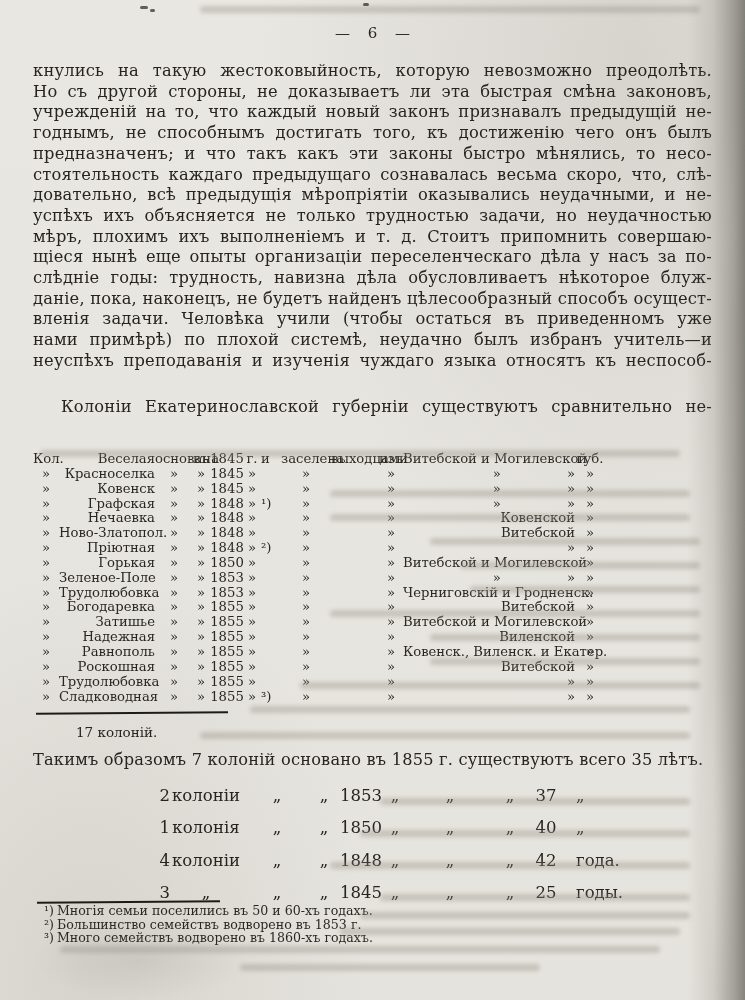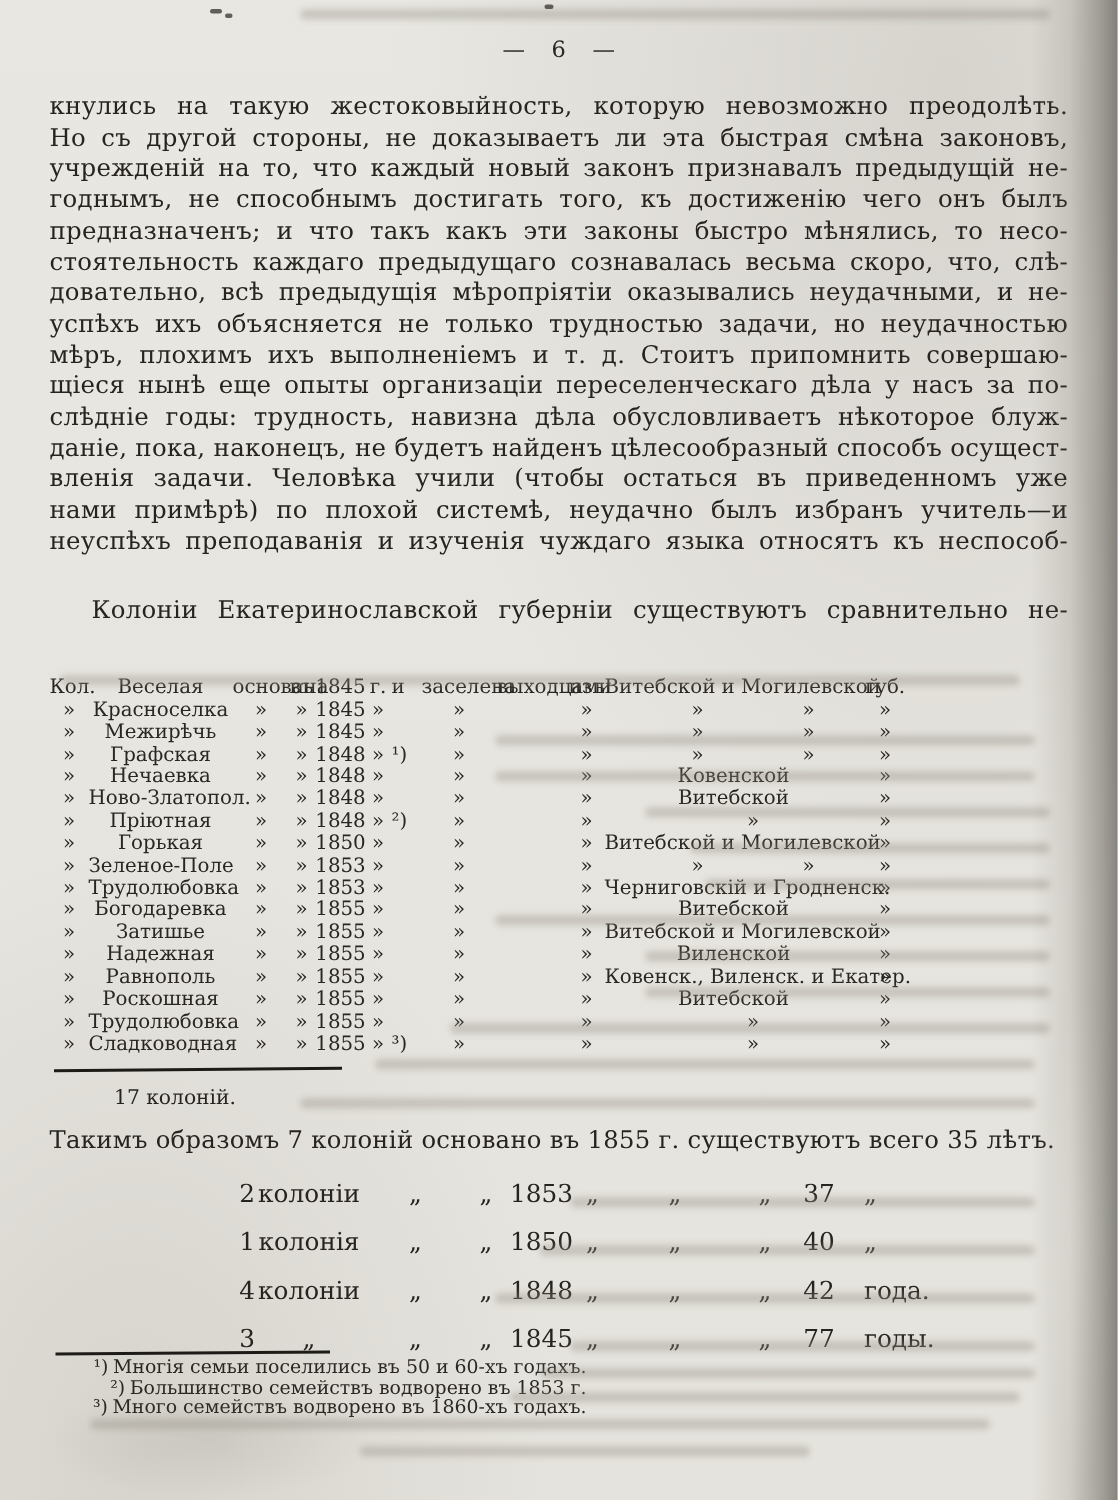--- a/index.html
+++ b/index.html
@@ -24,21 +24,21 @@
   .p1{top:61px;line-height:20.7px;}
   .p2{top:396px;line-height:21px;}
   .line{white-space:normal;}
   .line.j{text-align:justify;text-align-last:justify;}
   .line.ind{text-indent:28px;}
   
   .coltable{position:absolute;left:33px;top:452px;width:610px;font-size:13.2px;color:#2a2722;}
   .t-row{display:grid;grid-template-columns:26px 96px 38px 16px 36px 14px 22px 50px 48px 24px 172px 30px;height:14.85px;line-height:14.6px;align-items:baseline;}
   .t-row span{white-space:nowrap;overflow:visible;}
   .ck,.co,.cv,.cy,.cg,.czas,.cvyh,.ciz,.cgub{text-align:center;}
-  .cn,.cgov{text-align:center;}
+  .cn,.cgov{text-align:right;}
   .cnote{text-align:left;padding-left:2px;}
   .cgov .gd{display:inline-block;}
   .cgov .gd1{margin-left:26px;}
   .cgov .gd2{margin-left:66px;}
   .rule{position:absolute;background:#1d1b17;height:2.4px;}
   .rule-table{left:36px;top:712px;width:192px;transform:rotate(-0.5deg);}
   .rule-fn{left:37px;top:901px;width:183px;height:2px;transform:rotate(-0.4deg);}
   .total{position:absolute;left:76px;top:724px;font-size:13.5px;text-align:right;}
   .sum-head{position:absolute;left:33px;top:750px;font-size:16.2px;letter-spacing:.2px;}
   .sumrows{position:absolute;left:150px;top:785px;font-size:16.5px;}
@@ -47,21 +47,21 @@
   .s-count{width:20px;text-align:right;}
   .s-label{width:72px;text-align:center;}
   .s-d1{width:70px;text-align:center;}
   .s-d2{width:24px;text-align:center;}
   .s-year{width:50px;text-align:center;}
   .s-d3{width:18px;text-align:center;}
   .s-d4{width:92px;text-align:center;}
   .s-d5{width:28px;text-align:center;}
   .s-age{width:44px;text-align:center;}
   .s-unit{width:50px;text-align:left;padding-left:8px;}
-  .footnotes{position:absolute;left:62px;top:904px;font-size:12.6px;line-height:13.5px;color:#2a2722;text-align:right;}
+  .footnotes{position:absolute;left:44px;top:904px;font-size:12.6px;line-height:13.5px;color:#2a2722;}
   .fn-marker{padding-right:3px;}
   
   .smudge{position:absolute;height:7px;border-radius:4px;background:rgba(146,142,131,.38);filter:blur(2.2px);pointer-events:none;}
   .speck{position:absolute;background:rgba(52,48,42,.75);border-radius:2px;pointer-events:none;}
   .stain{position:absolute;left:30px;top:920px;width:220px;height:80px;border-radius:50%;
     background:radial-gradient(ellipse, rgba(120,114,102,.14), rgba(0,0,0,0) 70%);pointer-events:none;}
   .edge-right{position:absolute;right:0;top:0;width:58px;height:1000px;pointer-events:none;
     background:linear-gradient(to right, rgba(95,90,80,0) 0%, rgba(95,90,80,.16) 45%, rgba(72,68,60,.42) 82%, rgba(56,53,47,.55) 100%);}
   .edge-tear{position:absolute;right:2px;top:660px;width:44px;height:330px;pointer-events:none;
     background:radial-gradient(ellipse at 50% 50%, rgba(243,241,236,.85), rgba(243,241,236,0) 72%);filter:blur(3px);}
@@ -119,21 +119,21 @@
         <span class="cg">»</span>
         <span class="cnote"></span>
         <span class="czas">»</span>
         <span class="cvyh"></span>
         <span class="ciz">»</span>
         <span class="cgov"><span class="gd gd1">»</span><span class="gd gd2">»</span></span>
         <span class="cgub">»</span>
       </div>
       <div class="t-row">
         <span class="ck">»</span>
-        <span class="cn">Межирѣчь</span>
+        <span class="cn">Ковенск</span>
         <span class="co">»</span>
         <span class="cv">»</span>
         <span class="cy">1845</span>
         <span class="cg">»</span>
         <span class="cnote"></span>
         <span class="czas">»</span>
         <span class="cvyh"></span>
         <span class="ciz">»</span>
         <span class="cgov"><span class="gd gd1">»</span><span class="gd gd2">»</span></span>
         <span class="cgub">»</span>
@@ -379,21 +379,21 @@
       </div>
       <div class="s-row">
         <span class="s-count">3</span>
         <span class="s-label">„</span>
         <span class="s-d1">„</span>
         <span class="s-d2">„</span>
         <span class="s-year">1845</span>
         <span class="s-d3">„</span>
         <span class="s-d4">„</span>
         <span class="s-d5">„</span>
-        <span class="s-age">77</span>
+        <span class="s-age">25</span>
         <span class="s-unit">годы.</span>
       </div>
     </div>
 
   <div class="rule rule-fn"></div>
   <div class="footnotes" id="footnotes">
       <div class="fn-line"><span class="fn-marker">¹)</span><span class="fn-text">Многія семьи поселились въ 50 и 60-хъ годахъ.</span></div>
       <div class="fn-line"><span class="fn-marker">²)</span><span class="fn-text">Большинство семействъ водворено въ 1853 г.</span></div>
       <div class="fn-line"><span class="fn-marker">³)</span><span class="fn-text">Много семействъ водворено въ 1860-хъ годахъ.</span></div>
     </div>

